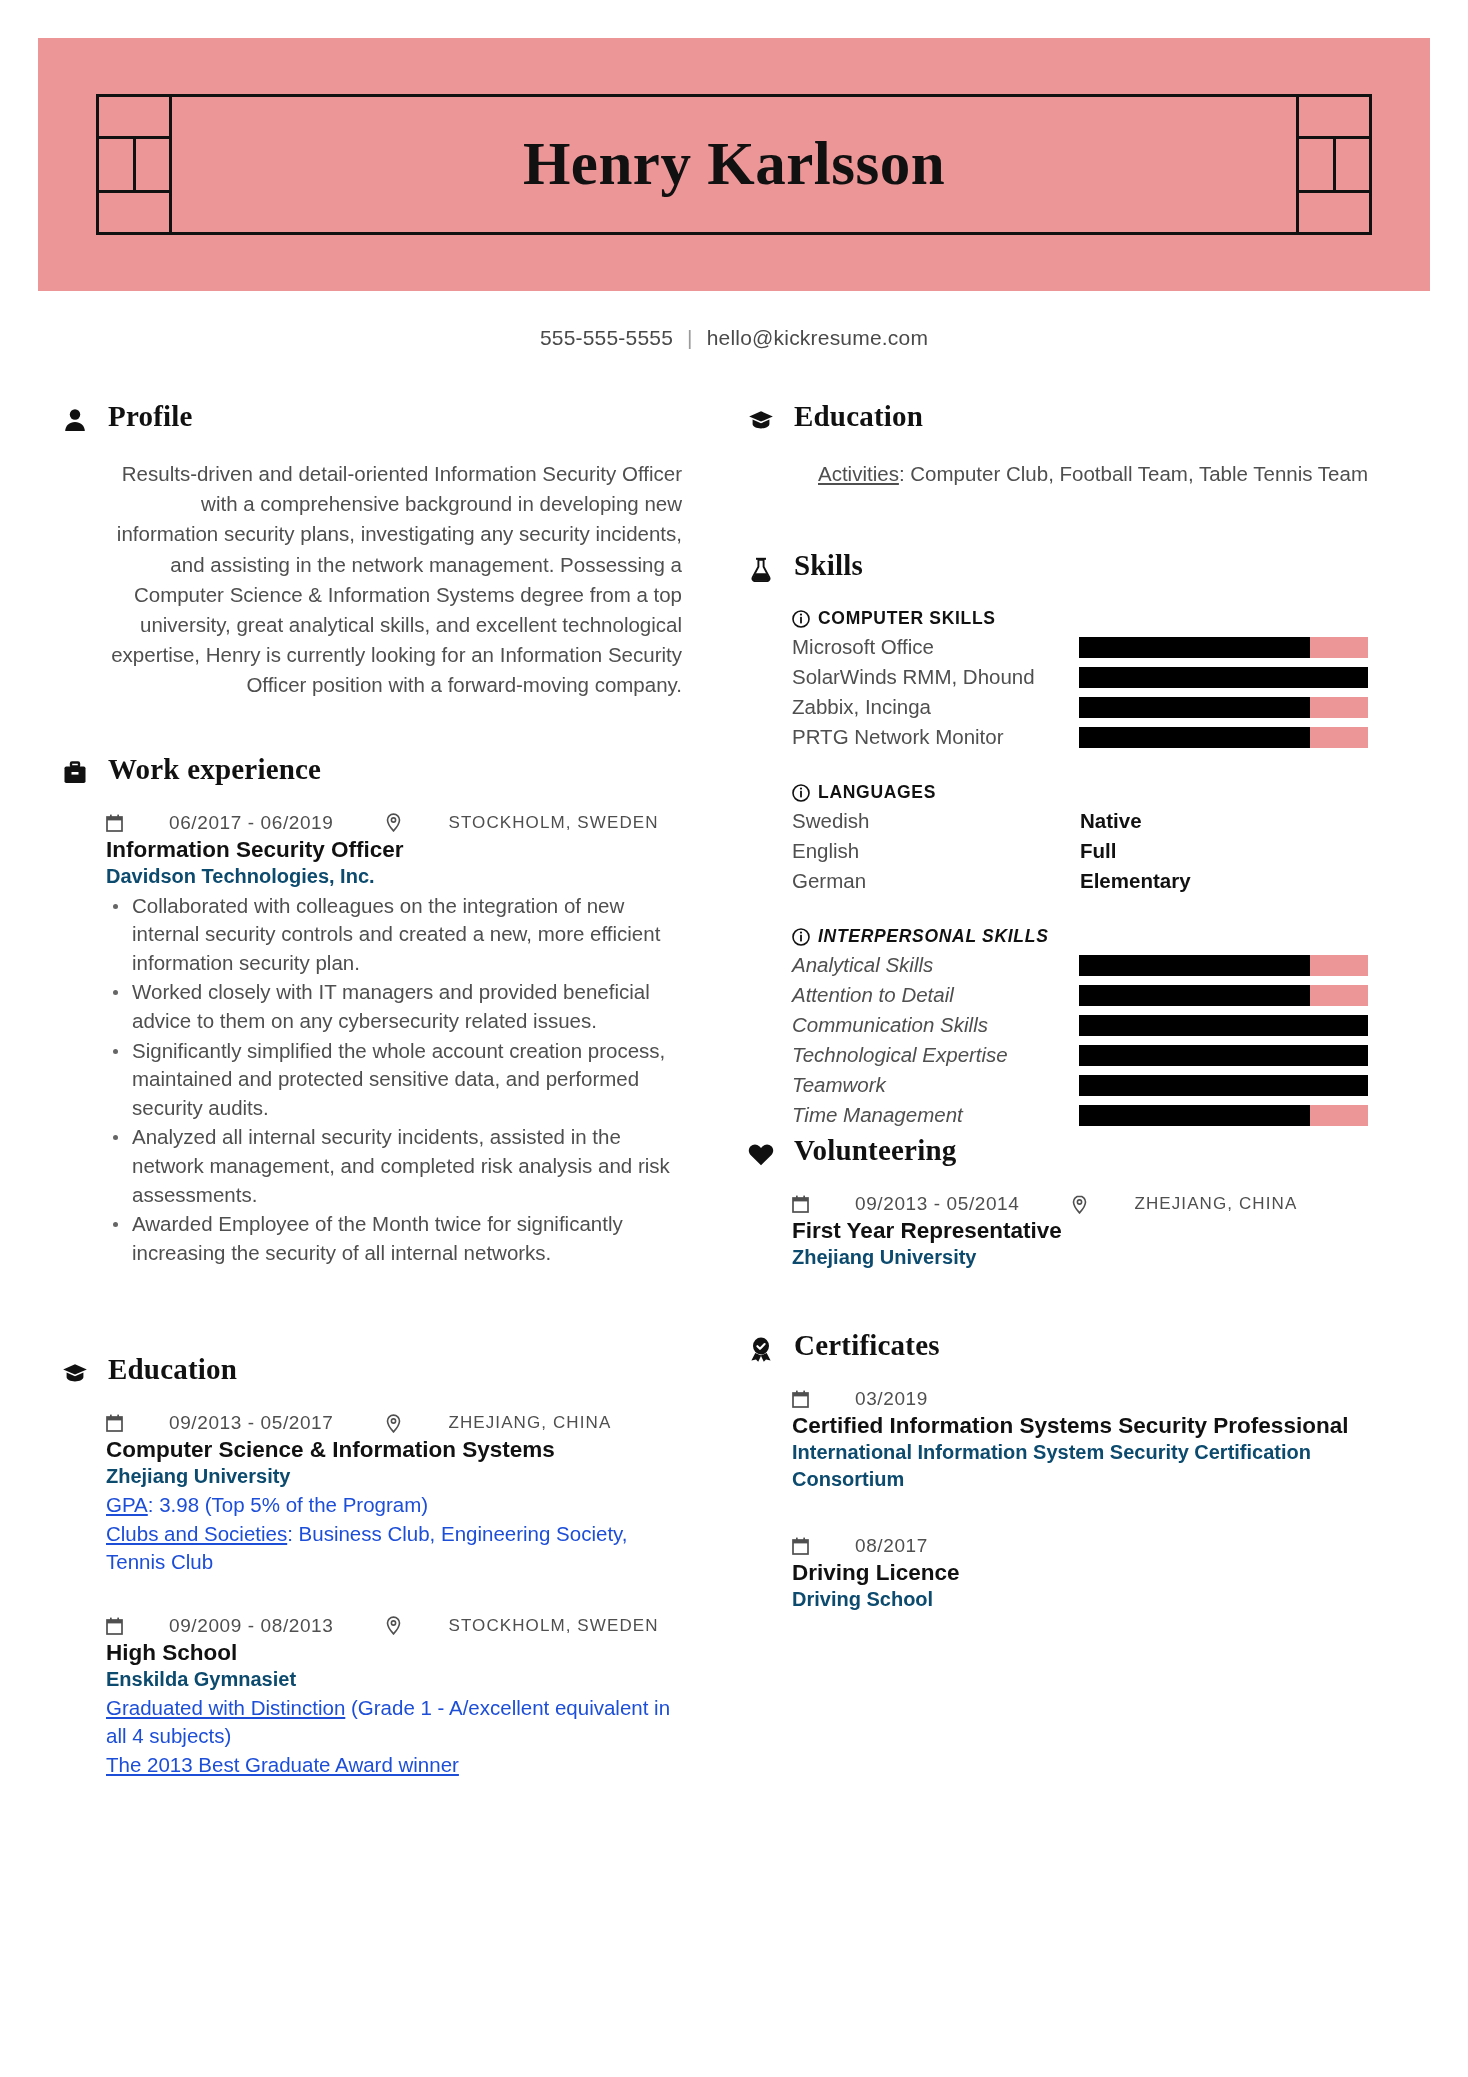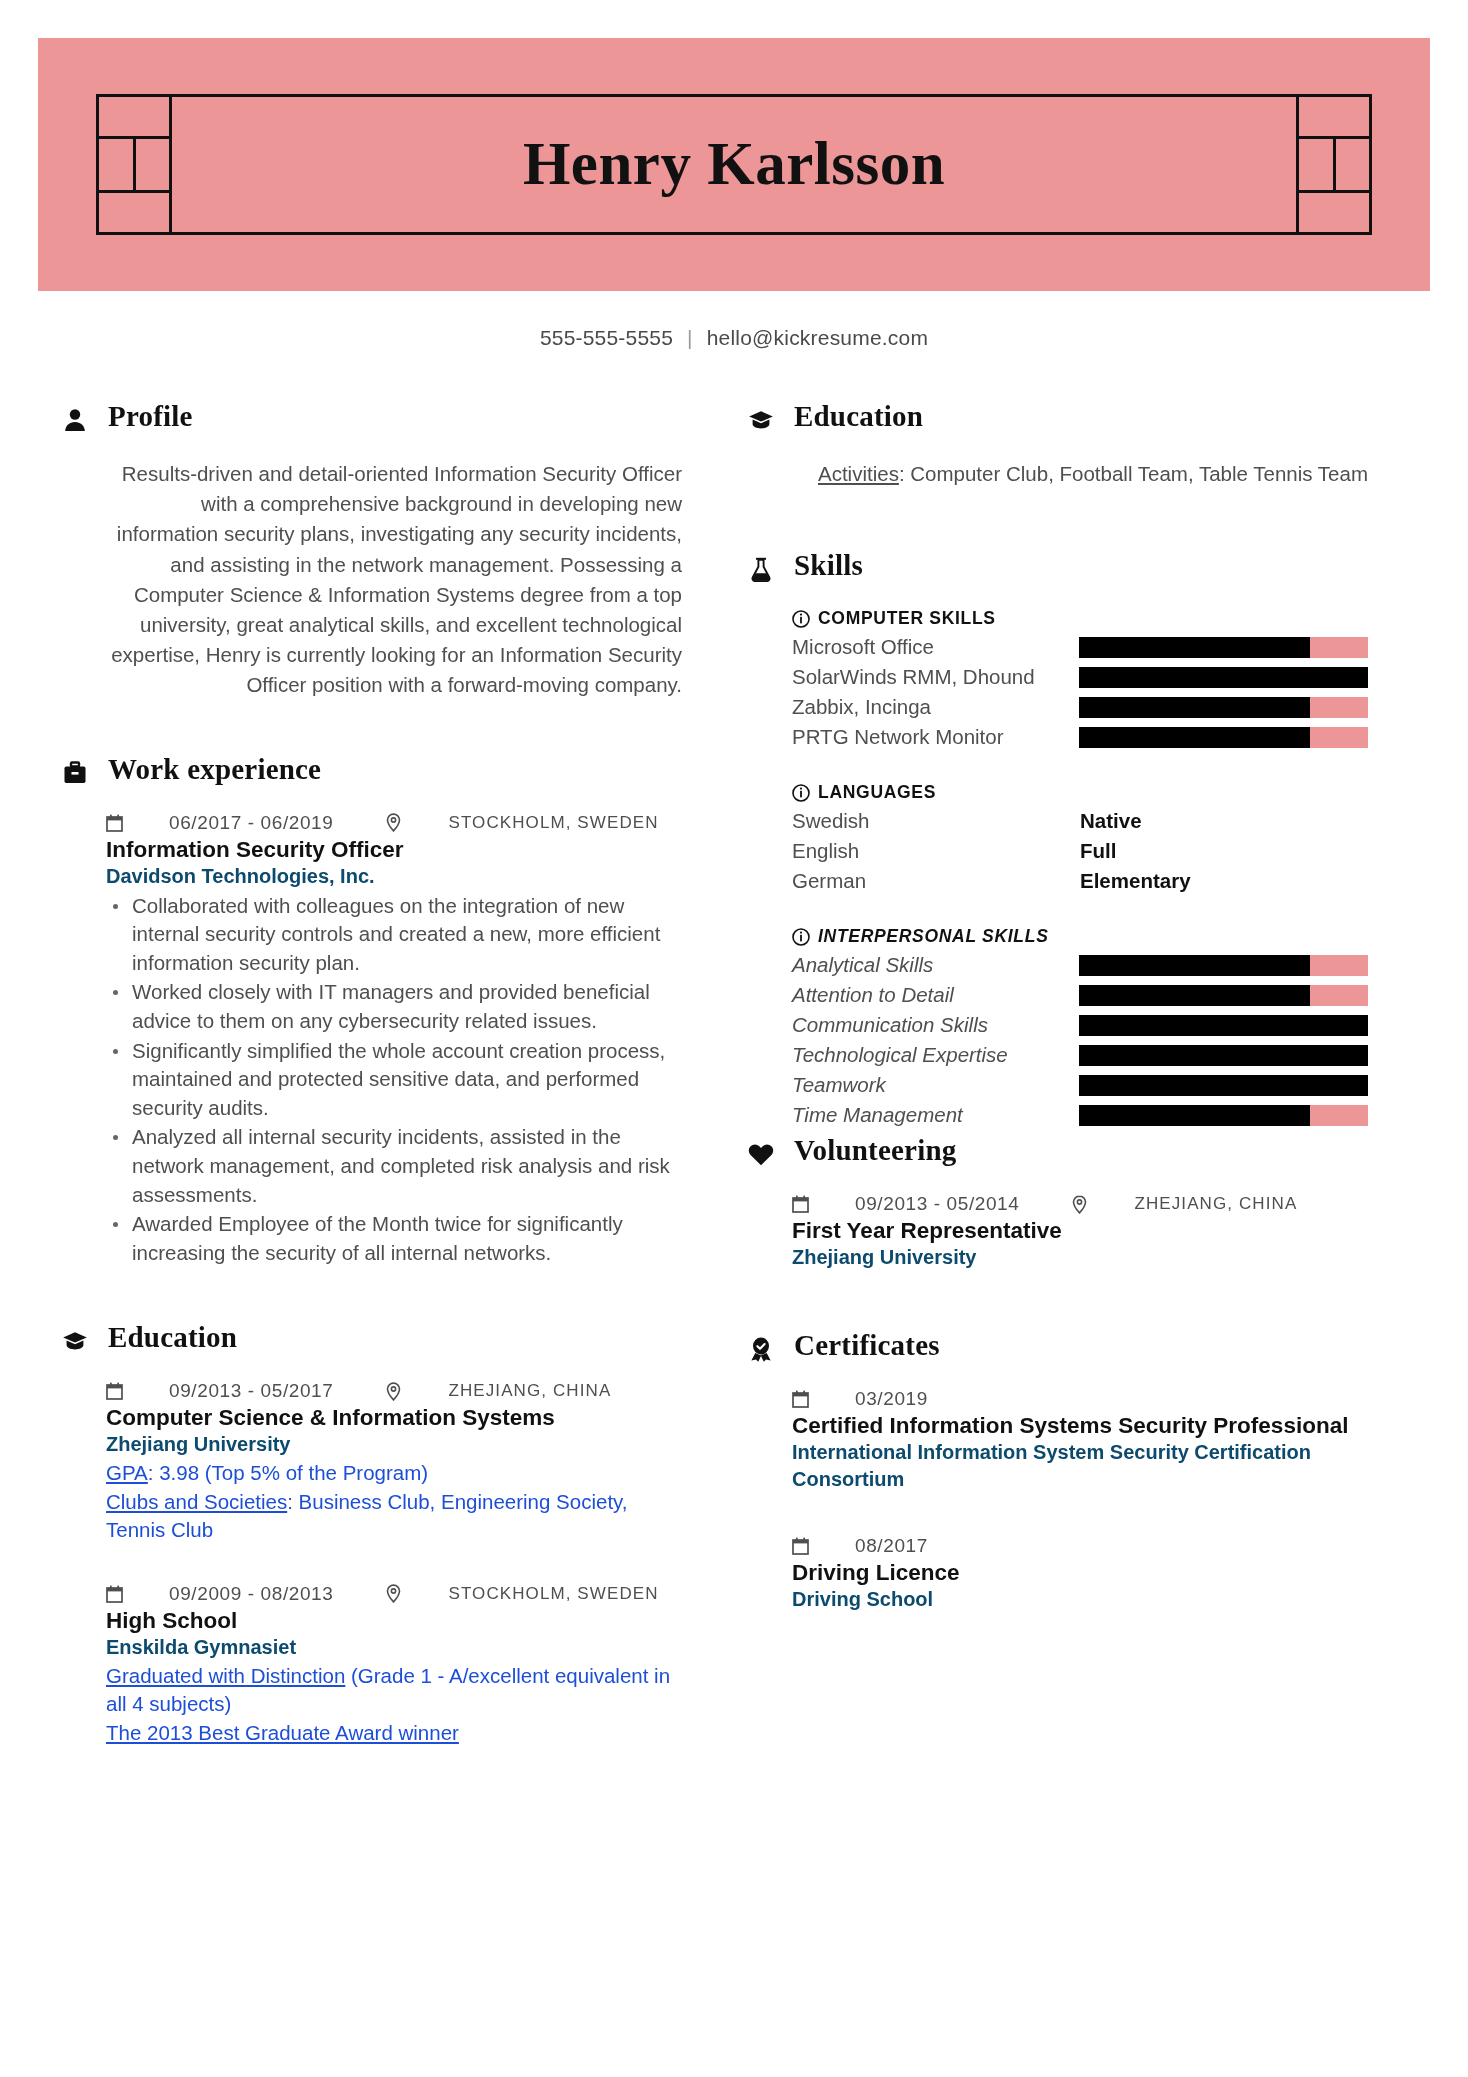--- a/index.html
+++ b/index.html
@@ -277,21 +277,21 @@
             <path d="M1.2 23c0-5.4 4.4-9.1 9.8-9.1s9.8 3.7 9.8 9.1z" fill="#111"></path>
           </svg>
       </span>
       <span class="sec-title">Profile</span>
     </div>
     <div class="sec-body">
       <div class="para">Results-driven and detail-oriented Information Security Officer with a comprehensive background in developing new information security plans, investigating any security incidents, and assisting in the network management. Possessing a Computer Science &amp; Information Systems degree from a top university, great analytical skills, and excellent technological expertise, Henry is currently looking for an Information Security Officer position with a forward-moving company.</div>
     </div>
   </div>
 
-  <div class="sec" style="margin-bottom:54px;">
+  <div class="sec" style="margin-bottom:86px;">
     <div class="sec-head">
       <span class="ico">
         <svg width="24" height="24" viewBox="0 0 24 24">
             <rect x="8" y="1.5" width="8" height="4" rx="1" fill="none" stroke="#111" stroke-width="2.4"></rect>
             <rect x="1.5" y="5.5" width="21" height="16.5" rx="1.8" fill="#111"></rect>
             <rect x="8.5" y="11" width="7" height="2.6" fill="#fff"></rect>
           </svg>
       </span>
       <span class="sec-title">Work experience</span>
     </div>

